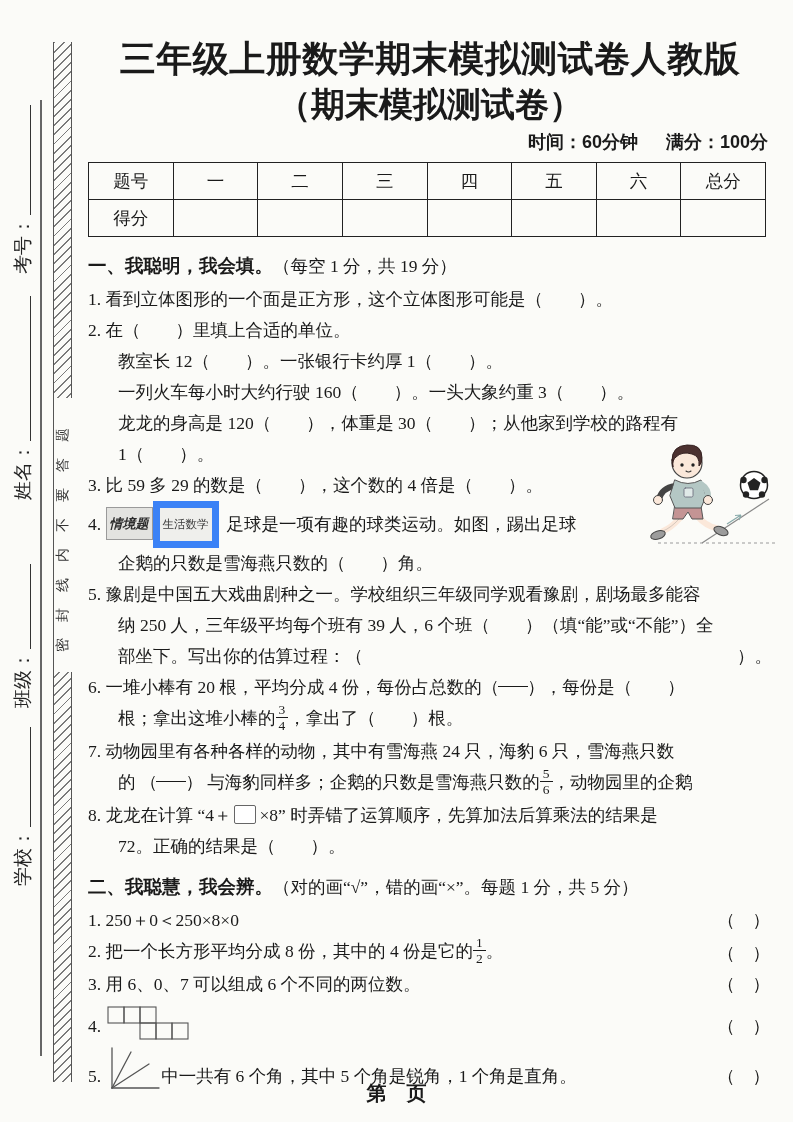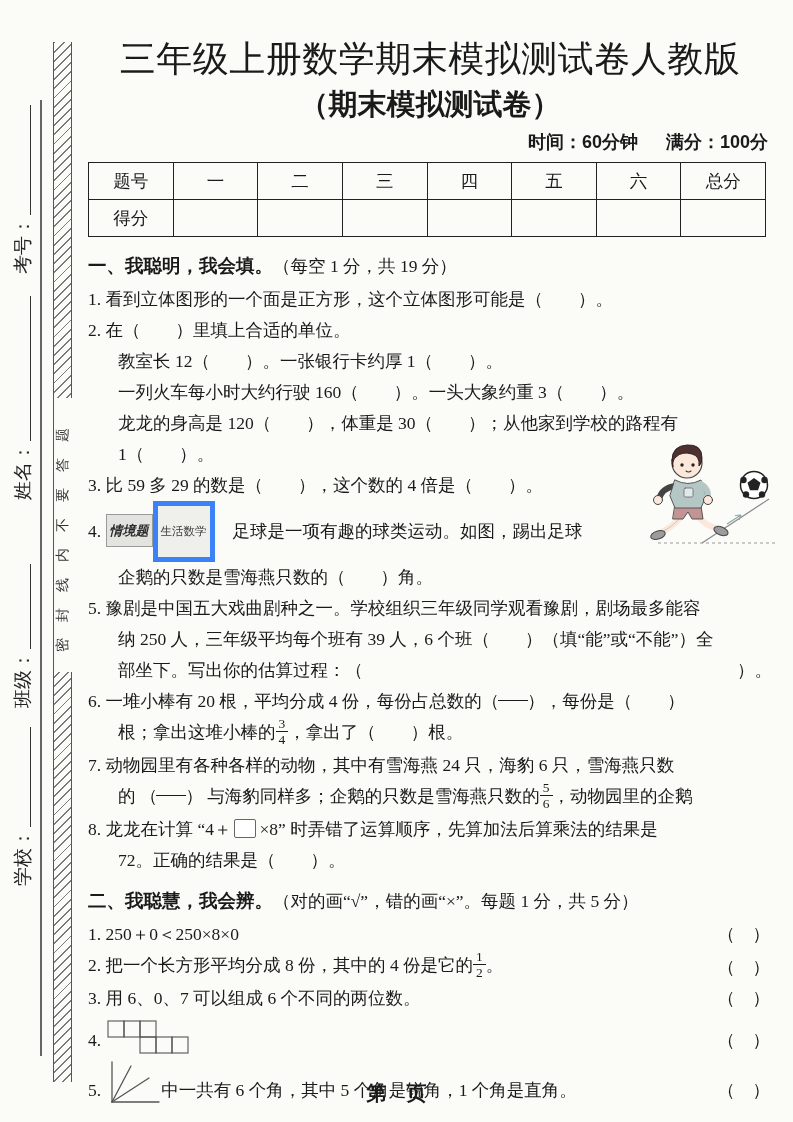--- a/index.html
+++ b/index.html
@@ -11,23 +11,23 @@
       border-left:1.6px solid #555;border-right:1.6px solid #555;
       background:repeating-linear-gradient(135deg,#7a7a7a 0,#7a7a7a 1.3px,transparent 1.3px,transparent 6.5px);}
   .seal-text{position:absolute;left:54px;top:672px;transform-origin:0 0;transform:rotate(-90deg);
       width:268px;background:#fbfbf8;text-align:center;font-size:14px;letter-spacing:16px;
       color:#333;white-space:nowrap;padding-left:6px;}
   .vlabel{position:absolute;left:10px;transform-origin:0 0;transform:rotate(-90deg);
       white-space:nowrap;font-size:19px;color:#222;}
   .vlabel .u{display:inline-block;height:2px;border-bottom:1.4px solid #333;vertical-align:-2px;margin-left:2px;}
   
   .content{position:absolute;left:88px;top:34px;width:684px;}
-  .title{font-family:"Liberation Sans","DejaVu Sans",sans-serif;font-weight:normal;font-size:36px;
+  .title{font-family:"Liberation Sans","DejaVu Sans",sans-serif;font-weight:bold;font-size:36px;
       line-height:50px;text-align:center;margin:0;letter-spacing:0.5px;}
-  .subtitle{font-family:"Liberation Sans","DejaVu Sans",sans-serif;font-weight:bold;font-size:29px;
+  .subtitle{font-family:"Liberation Sans","DejaVu Sans",sans-serif;font-weight:bold;font-size:34px;
       line-height:40px;text-align:center;margin:0;}
   .time-line{font-family:"Liberation Sans","DejaVu Sans",sans-serif;font-weight:bold;font-size:18px;
       text-align:right;margin:6px 4px 8px 0;}
   .time-line .gap{display:inline-block;width:28px;}
   table.score{border-collapse:collapse;width:678px;table-layout:fixed;margin:0 0 14px 0;}
   table.score td{border:1.7px solid #222;height:34px;text-align:center;font-size:17.5px;background:#fbfbf8;}
   .sec-head{font-family:"Liberation Sans","DejaVu Sans",sans-serif;font-weight:bold;font-size:18.5px;
       line-height:30px;margin:10px 0 3px 0;white-space:nowrap;}
   .sec-head .note{font-family:"Liberation Serif","DejaVu Serif",serif;font-weight:normal;font-size:17.5px;}
   .q{font-size:17.5px;line-height:31px;margin:0;white-space:nowrap;}
@@ -42,21 +42,21 @@
   .frac{display:inline-block;text-align:center;font-size:13.5px;line-height:1.15;vertical-align:middle;position:relative;top:-2px;}
   .frac .num{display:block;border-bottom:1.2px solid #1a1a1a;padding:0 3px;}
   .frac .den{display:block;padding:0 3px;}
   .fline{display:inline-block;width:30px;border-top:1.4px solid #1a1a1a;vertical-align:6px;margin:0 -1px;}
   .sqbox{display:inline-block;width:20px;height:17px;border:1.1px solid #666;border-radius:2px;vertical-align:-3px;margin:0 3px;background:#fff;}
   
   .badge-a{display:inline-block;font-family:"Liberation Sans","DejaVu Sans",sans-serif;font-weight:bold;
       font-style:italic;font-size:13px;background:#e3e3e0;border:1px solid #9a9a9a;padding:0 3px;
       vertical-align:2px;color:#2c2c2c;text-align:center;}
   .badge-b{display:inline-block;font-family:"Liberation Sans","DejaVu Sans",sans-serif;font-size:11.5px;
-      background:#efefec;border:5px solid #3b82f6;padding:10px 3px;margin-right:18px;vertical-align:2px;color:#3c3c3c;}
+      background:#efefec;border:7px solid #3b82f6;padding:1px 3px;margin-right:8px;vertical-align:2px;color:#3c3c3c;}
   .soccer{position:absolute;left:642px;top:438px;width:136px;height:114px;}
   .footer{position:absolute;left:0;top:1080px;width:793px;text-align:center;
       font-family:"Liberation Sans","DejaVu Sans",sans-serif;font-weight:bold;font-size:20px;}
   svg.inline-fig{vertical-align:middle;}
 </style>
 </head>
 <body>
 
 <div class="page">
 

